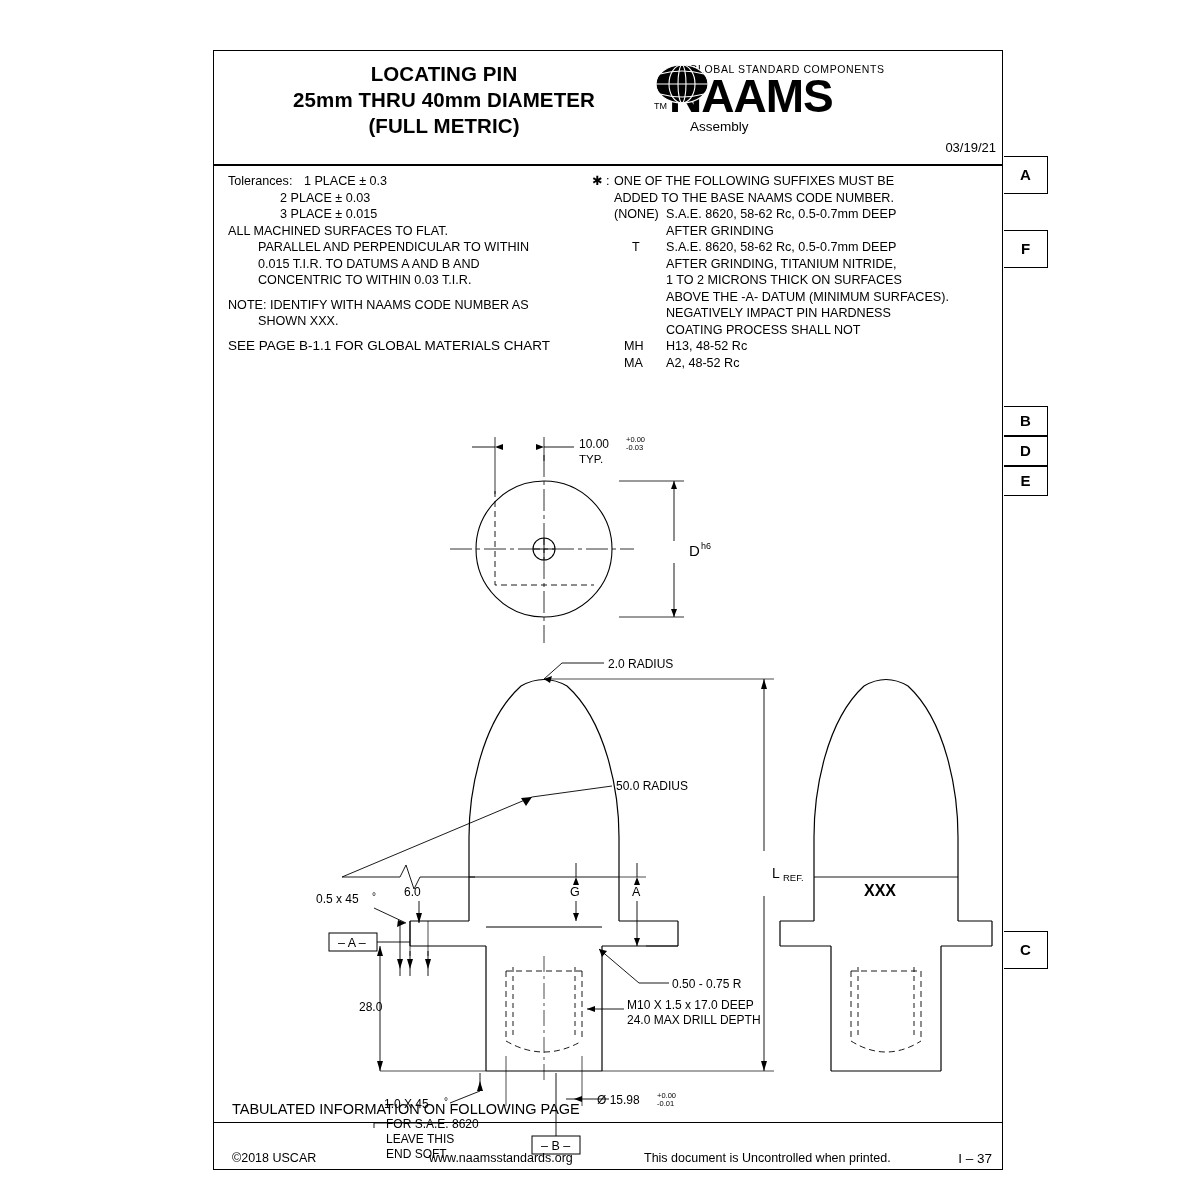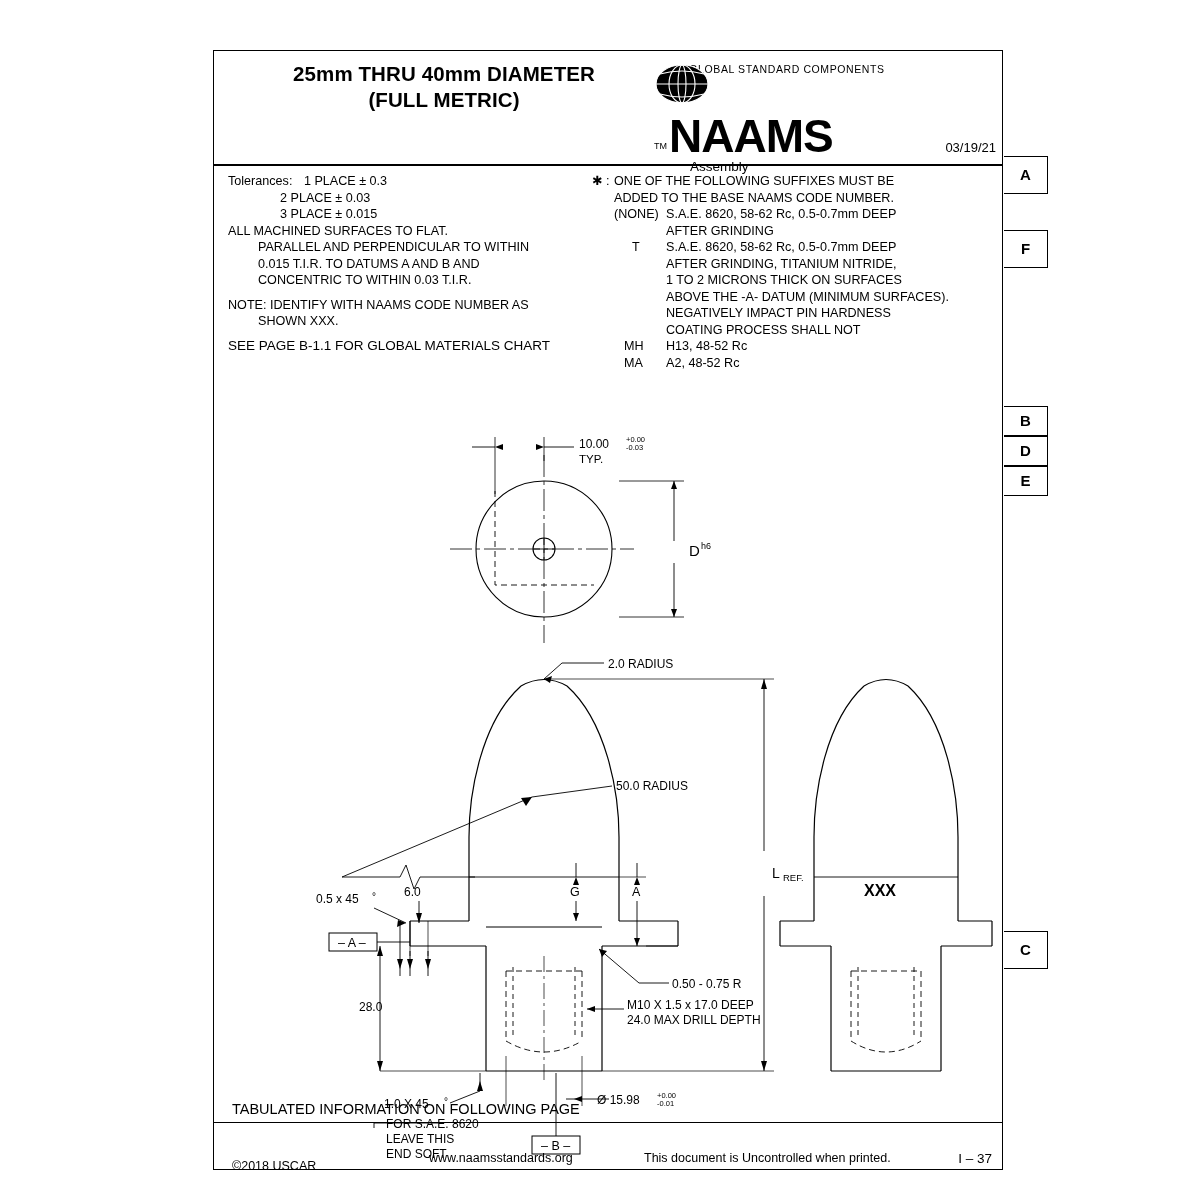--- a/index.html
+++ b/index.html
@@ -5,21 +5,21 @@
   html,body{margin:0;padding:0;background:#ffffff;}
   body{width:1200px;height:1200px;font-family:"Liberation Sans",sans-serif;color:#000;position:relative;overflow:hidden;}
   .sheet{position:absolute;left:213px;top:50px;width:790px;height:1120px;border:1.5px solid #000;box-sizing:border-box;}
   .hline{position:absolute;background:#000;}
   
   .title-area{position:absolute;left:0;top:0;width:100%;height:113px;}
   .title-left{position:absolute;left:40px;top:10px;width:380px;text-align:center;}
   .title-left div{font-weight:bold;font-size:20.5px;line-height:26px;letter-spacing:.1px;}
   .naams-block{position:absolute;left:440px;top:12px;width:330px;}
   .gsc{font-size:10.5px;letter-spacing:.6px;text-align:center;width:250px;margin-left:8px;}
-  .naams-row{display:flex;align-items:flex-end;margin-top:40px;}
+  .naams-row{display:flex;align-items:flex-end;}
   .tm{font-size:9px;margin-bottom:6px;margin-right:2px;}
   .naams-word{font-size:46px;font-weight:bold;letter-spacing:-1px;line-height:42px;}
   .globe{margin-left:6px;margin-bottom:2px;}
   .assembly{font-size:13.5px;margin-left:36px;margin-top:2px;}
   .date{position:absolute;right:6px;top:89px;font-size:13px;}
   
   .tab{position:absolute;left:790px;width:44px;border:1.5px solid #000;border-left:none;background:#fff;
        font-size:15px;font-weight:bold;text-align:center;box-sizing:border-box;}
   
   .notes{position:absolute;left:14px;top:122px;font-size:12.6px;line-height:16.5px;}
@@ -28,32 +28,33 @@
   .suffix{position:absolute;left:378px;top:122px;font-size:12.6px;line-height:16.5px;width:400px;}
   .suffix .row{display:flex;}
   .suffix .c1{width:52px;flex:none;}
   .ul{text-decoration:underline;}
   
   svg{position:absolute;left:0;top:0;}
   
   .footer-line{position:absolute;left:0;bottom:46px;width:100%;height:1.5px;background:#000;}
   .tab-info{position:absolute;left:18px;bottom:52px;font-size:14.5px;}
   .footer{position:absolute;left:0;bottom:18px;width:100%;font-size:12.5px;}
-  .footer .a{position:absolute;left:18px;margin-top:8px;}
+  .footer .a{position:absolute;left:18px;}
   .footer .b{position:absolute;left:215px;text-align:center;}
   .footer .c{position:absolute;left:430px;}
   .footer .d{position:absolute;right:10px;font-size:13.5px;}
 </style>
 </head>
 <body>
 
 <div class="sheet">
 
   <div class="title-area">
     <div class="title-left">
+      <div>LOCATING PIN</div>
       <div>25mm THRU 40mm DIAMETER</div>
       <div>(FULL METRIC)</div>
     </div>
     <div class="naams-block">
       <div class="gsc">GLOBAL STANDARD COMPONENTS</div>
       <div class="naams-row">
         <span class="tm">TM</span>
         <span class="naams-word">NAAMS</span>
         <span class="globe">
           <svg width="56" height="42" viewBox="0 0 56 42">

